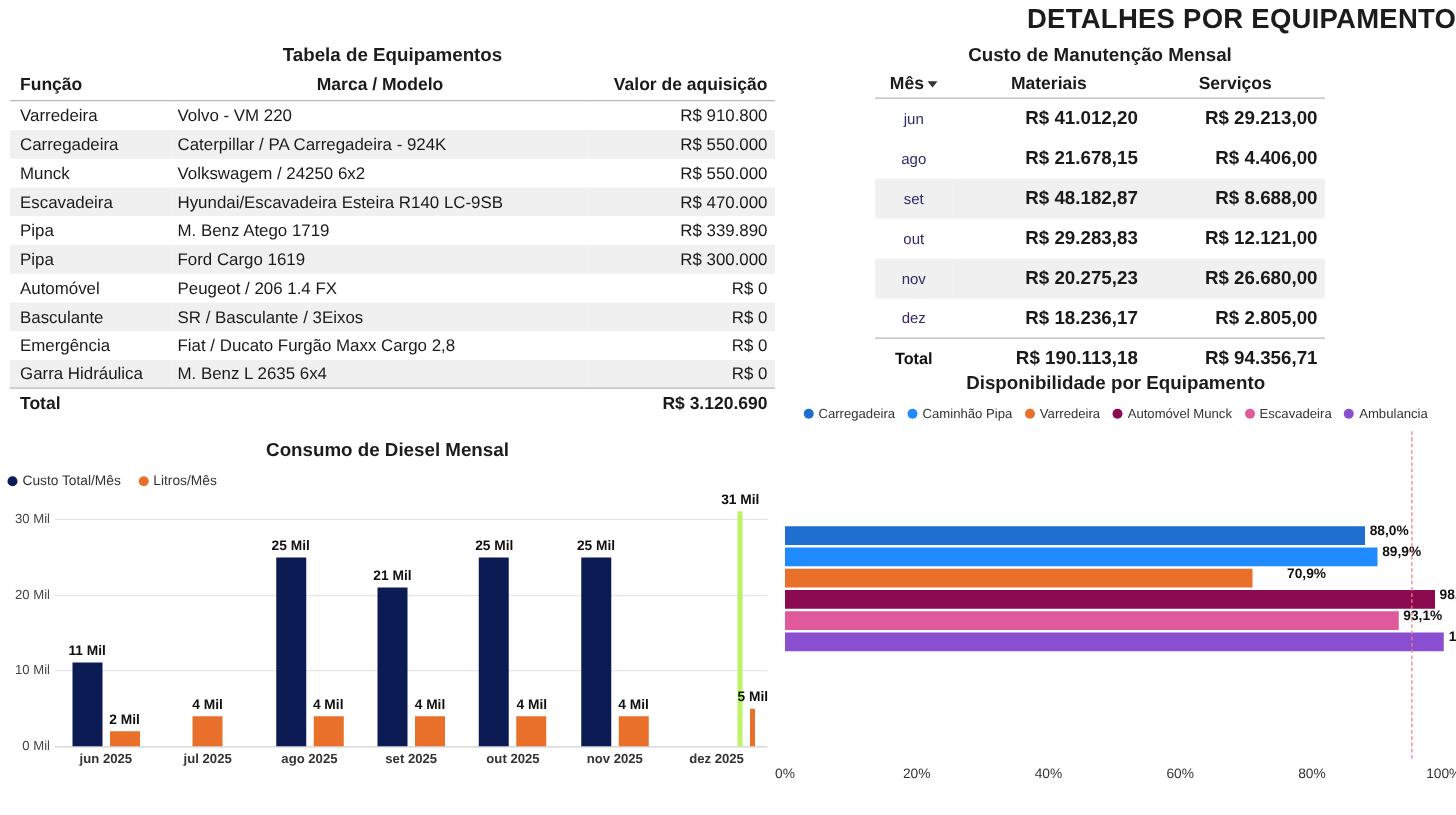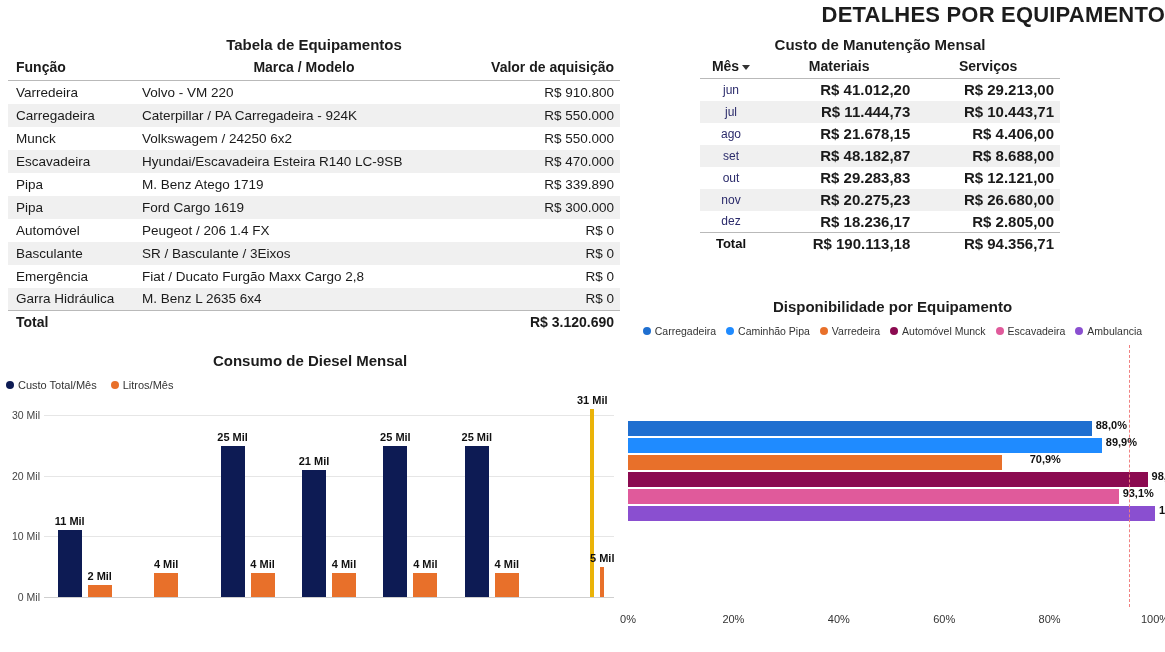--- a/index.html
+++ b/index.html
@@ -87,21 +87,21 @@
 
   
   .manut-wrap { position: absolute; left: 700px; top: 36px; width: 360px; }
   table.manut { width: 100%; border-collapse: collapse; font-size: 15px; font-weight: bold; }
   table.manut th {
     font-size: 14px; font-weight: bold; padding: 5px 6px 4px;
     border-bottom: 1px solid #b9b9b9;
   }
   table.manut th.m1 { width: 62px; text-align: center; }
   table.manut th.m2, table.manut th.m3 { text-align: center; }
-  table.manut td { padding: 2px 6px; height: 22px; }
+  table.manut td { padding: 2px 6px; height: 32px; }
   table.manut td.m1 { text-align: center; font-size: 12px; font-weight: normal; color: #2b2b6b; }
   table.manut td.m2, table.manut td.m3 { text-align: right; }
   table.manut tr.alt td { background: #f0f0f0; }
   table.manut tr.total td { border-top: 1px solid #b9b9b9; background: #fff; }
   table.manut tr.total td.m1 { font-weight: bold; color: #111; font-size: 13px; }
   .sort-caret {
     display: inline-block; width: 0; height: 0; margin-left: 3px;
     border-left: 4px solid transparent; border-right: 4px solid transparent;
     border-top: 5px solid #333; vertical-align: middle;
   }
@@ -278,52 +278,56 @@
           </div>
           <div class="grp">
             <div class="bar a" style="height: 151.515px; background: rgb(13, 27, 84);">
               <span class="vlab">25 Mil</span>
             </div>
             <div class="bar b" style="height: 24.2424px; background: rgb(232, 112, 42);">
               <span class="vlab">4 Mil</span>
             </div>
           </div>
           <div class="grp">
-            <div class="bar a" style="height: 187.879px; background: #eab308; margin-left: 48px;">
+            <div class="bar a" style="height: 187.879px; background: #bef264; margin-left: 48px;">
               <span class="vlab">31 Mil</span>
             </div>
             <div class="bar b" style="height: 30.303px; background: rgb(232, 112, 42);">
               <span class="vlab">5 Mil</span>
             </div>
           </div>
+        </div>
+      <div class="xaxis" id="diesel-xaxis">
+          <div class="xl">jun 2025</div>
+          <div class="xl">jul 2025</div>
+          <div class="xl">ago 2025</div>
+          <div class="xl">set 2025</div>
+          <div class="xl">out 2025</div>
+          <div class="xl">nov 2025</div>
+          <div class="xl">dez 2025</div>
         </div>
     </div>
   </div>
 
   <div class="manut-wrap">
     <div class="sec-title">Custo de Manutenção Mensal</div>
     <table class="manut">
       <thead>
         <tr>
           <th class="m1"><span>Mês</span><span class="sort-caret"></span></th>
           <th class="m2">Materiais</th>
           <th class="m3">Serviços</th>
         </tr>
       </thead>
       <tbody id="manut-body">
           <tr>
             <td class="m1">jun</td>
             <td class="m2">R$ 41.012,20</td>
             <td class="m3">R$ 29.213,00</td>
           </tr>
-          <tr class="alt">
-            <td class="m1">jul</td>
-            <td class="m2">R$ 11.444,73</td>
-            <td class="m3">R$ 10.443,71</td>
-          </tr>
           <tr>
             <td class="m1">ago</td>
             <td class="m2">R$ 21.678,15</td>
             <td class="m3">R$ 4.406,00</td>
           </tr>
           <tr class="alt">
             <td class="m1">set</td>
             <td class="m2">R$ 48.182,87</td>
             <td class="m3">R$ 8.688,00</td>
           </tr>

